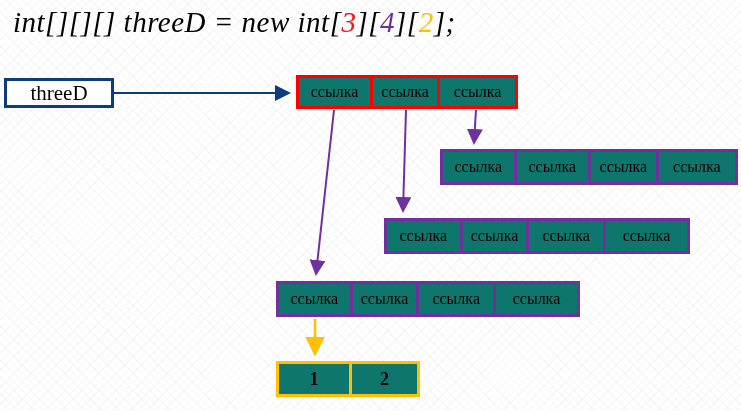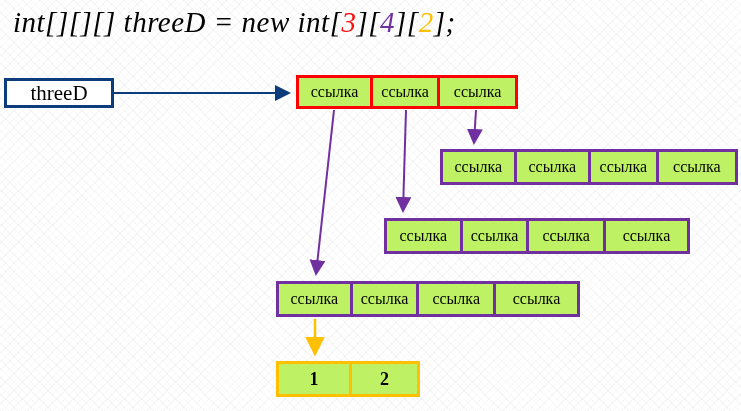--- a/index.html
+++ b/index.html
@@ -27,21 +27,21 @@
     display:flex;align-items:flex-start;justify-content:center;
     font-size:21px;color:#000;
   }
 
   .array{
     position:absolute;display:flex;box-sizing:border-box;background:#fff;
     height:34px;
   }
   .array .cell{
     box-sizing:border-box;display:flex;align-items:center;justify-content:center;
-    font-size:16px;color:#000;background:#bef264;white-space:nowrap;
+    font-size:16px;color:#000;background:#0f766e;white-space:nowrap;
   }
   .a-red{border:3px solid #FF0000;}
   .a-red .cell{border-right:3px solid #FF0000;}
   .a-red .cell:last-child{border-right:none;}
 
   .a-purple{border:3px solid #7030A0;height:36px;}
   .a-purple .cell{border-right:3px solid #7030A0;}
   .a-purple .cell:last-child{border-right:none;}
 
   .a-gold{border:3px solid #FFC000;height:36px;}

